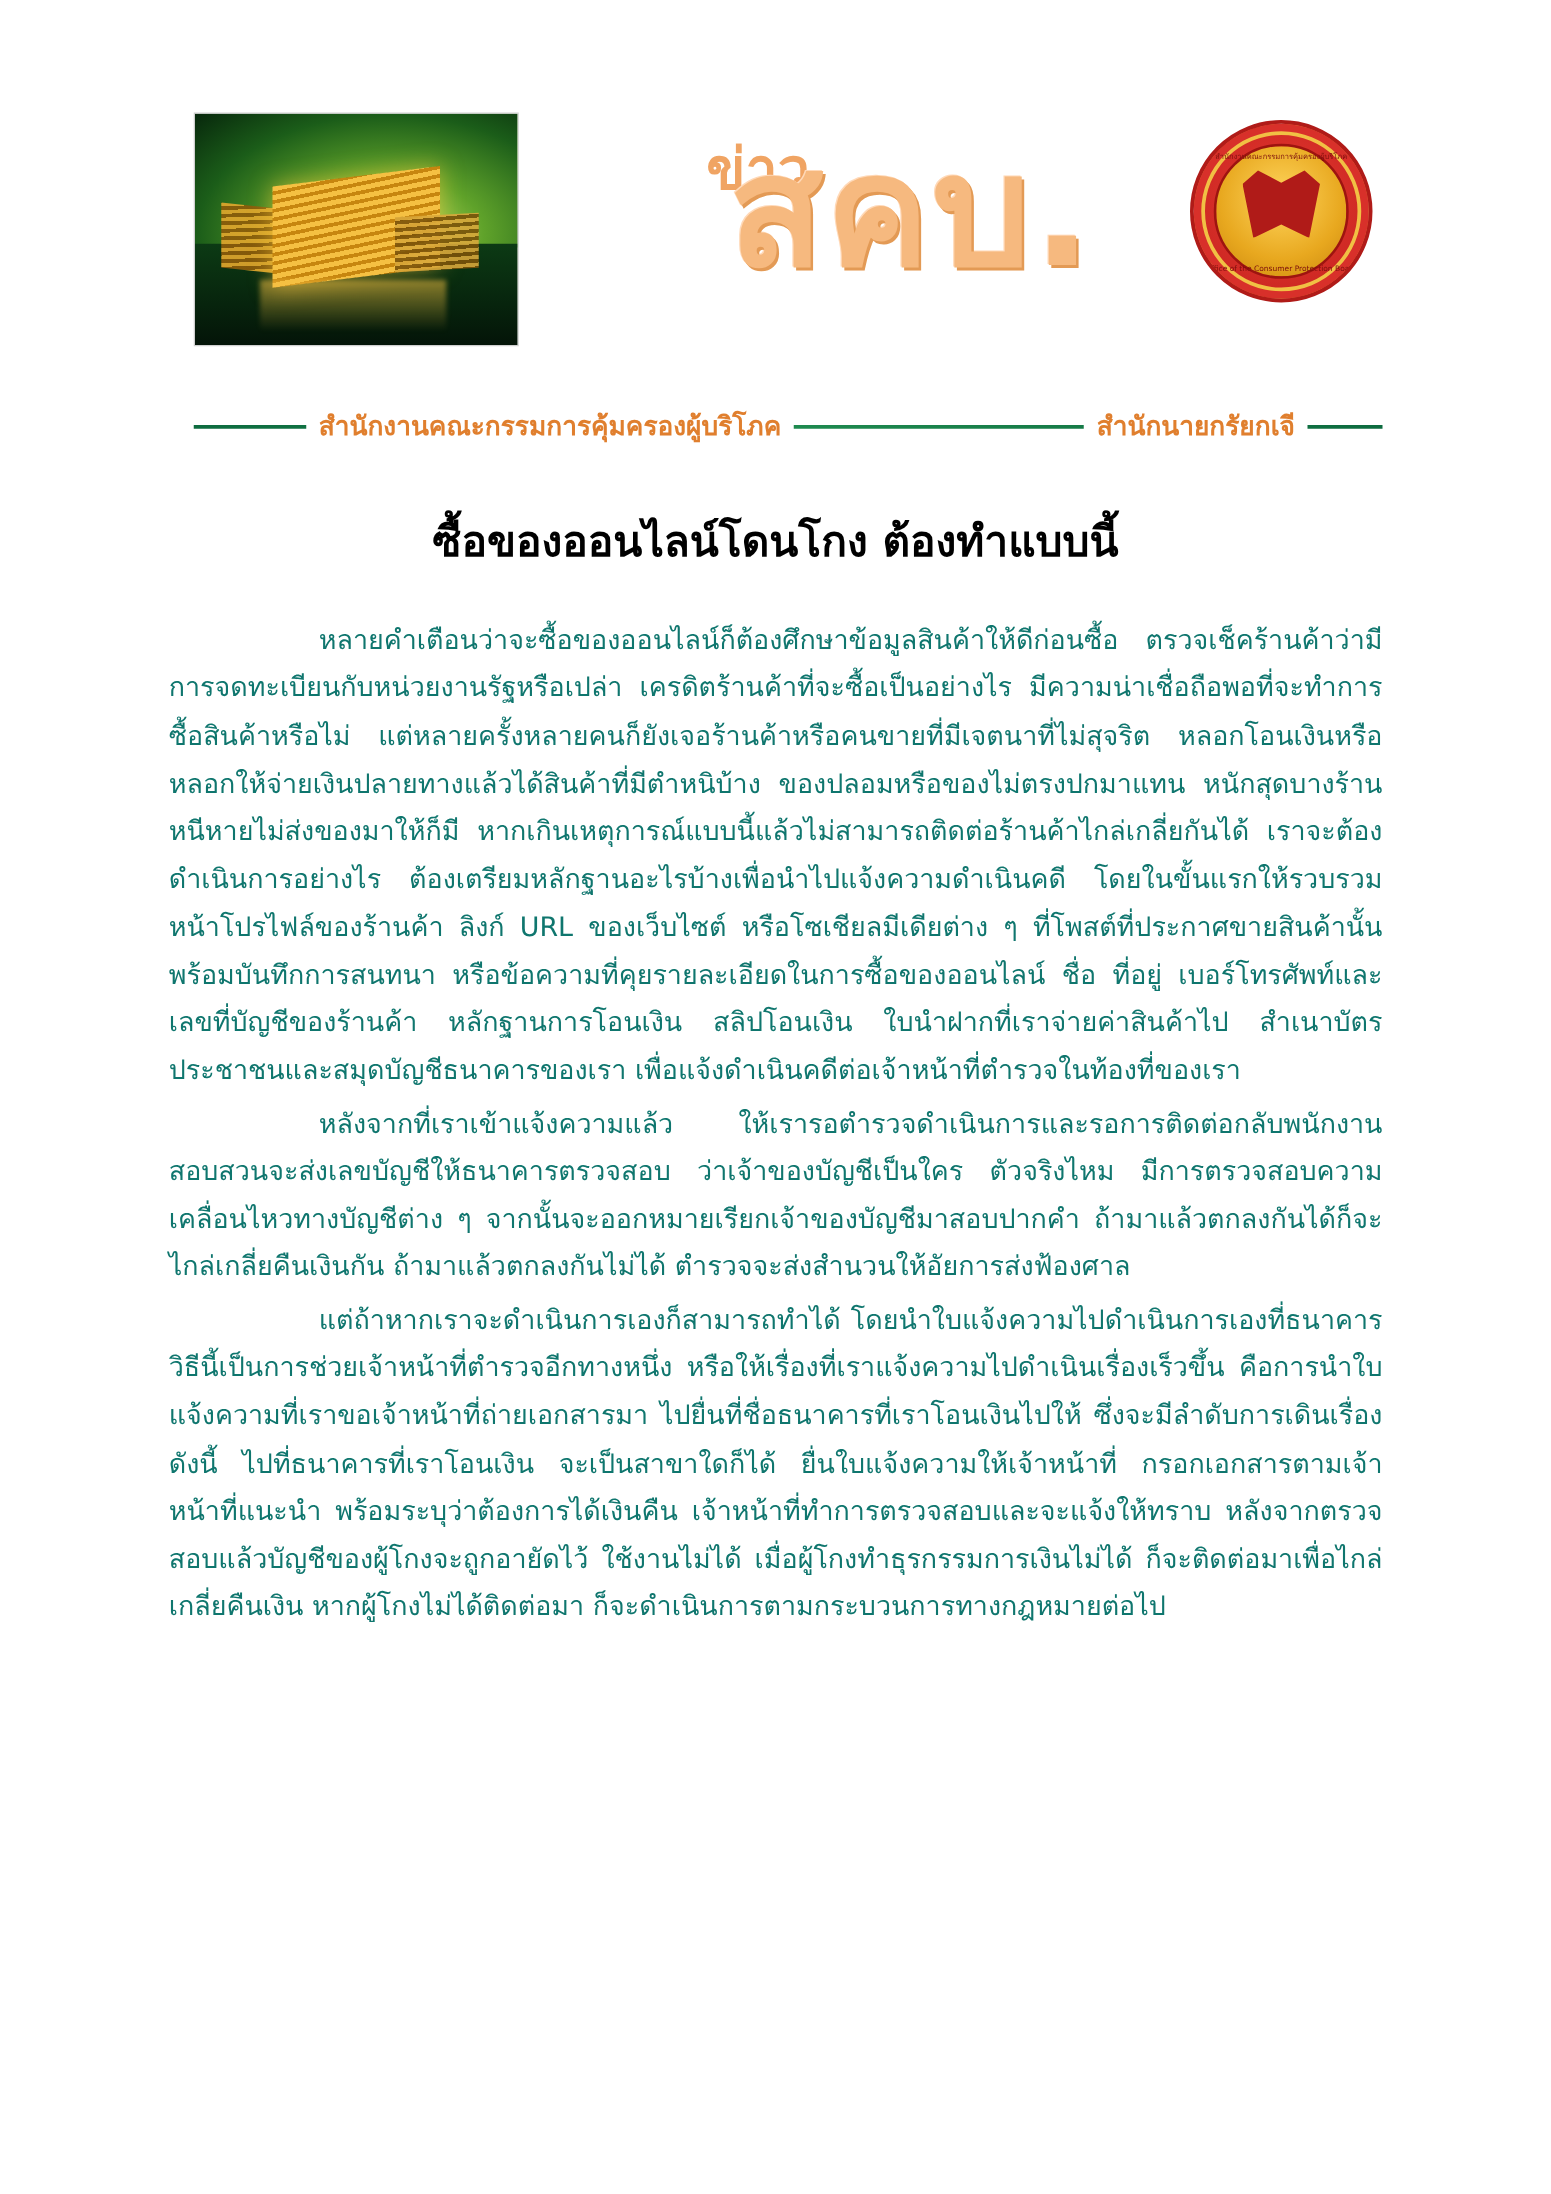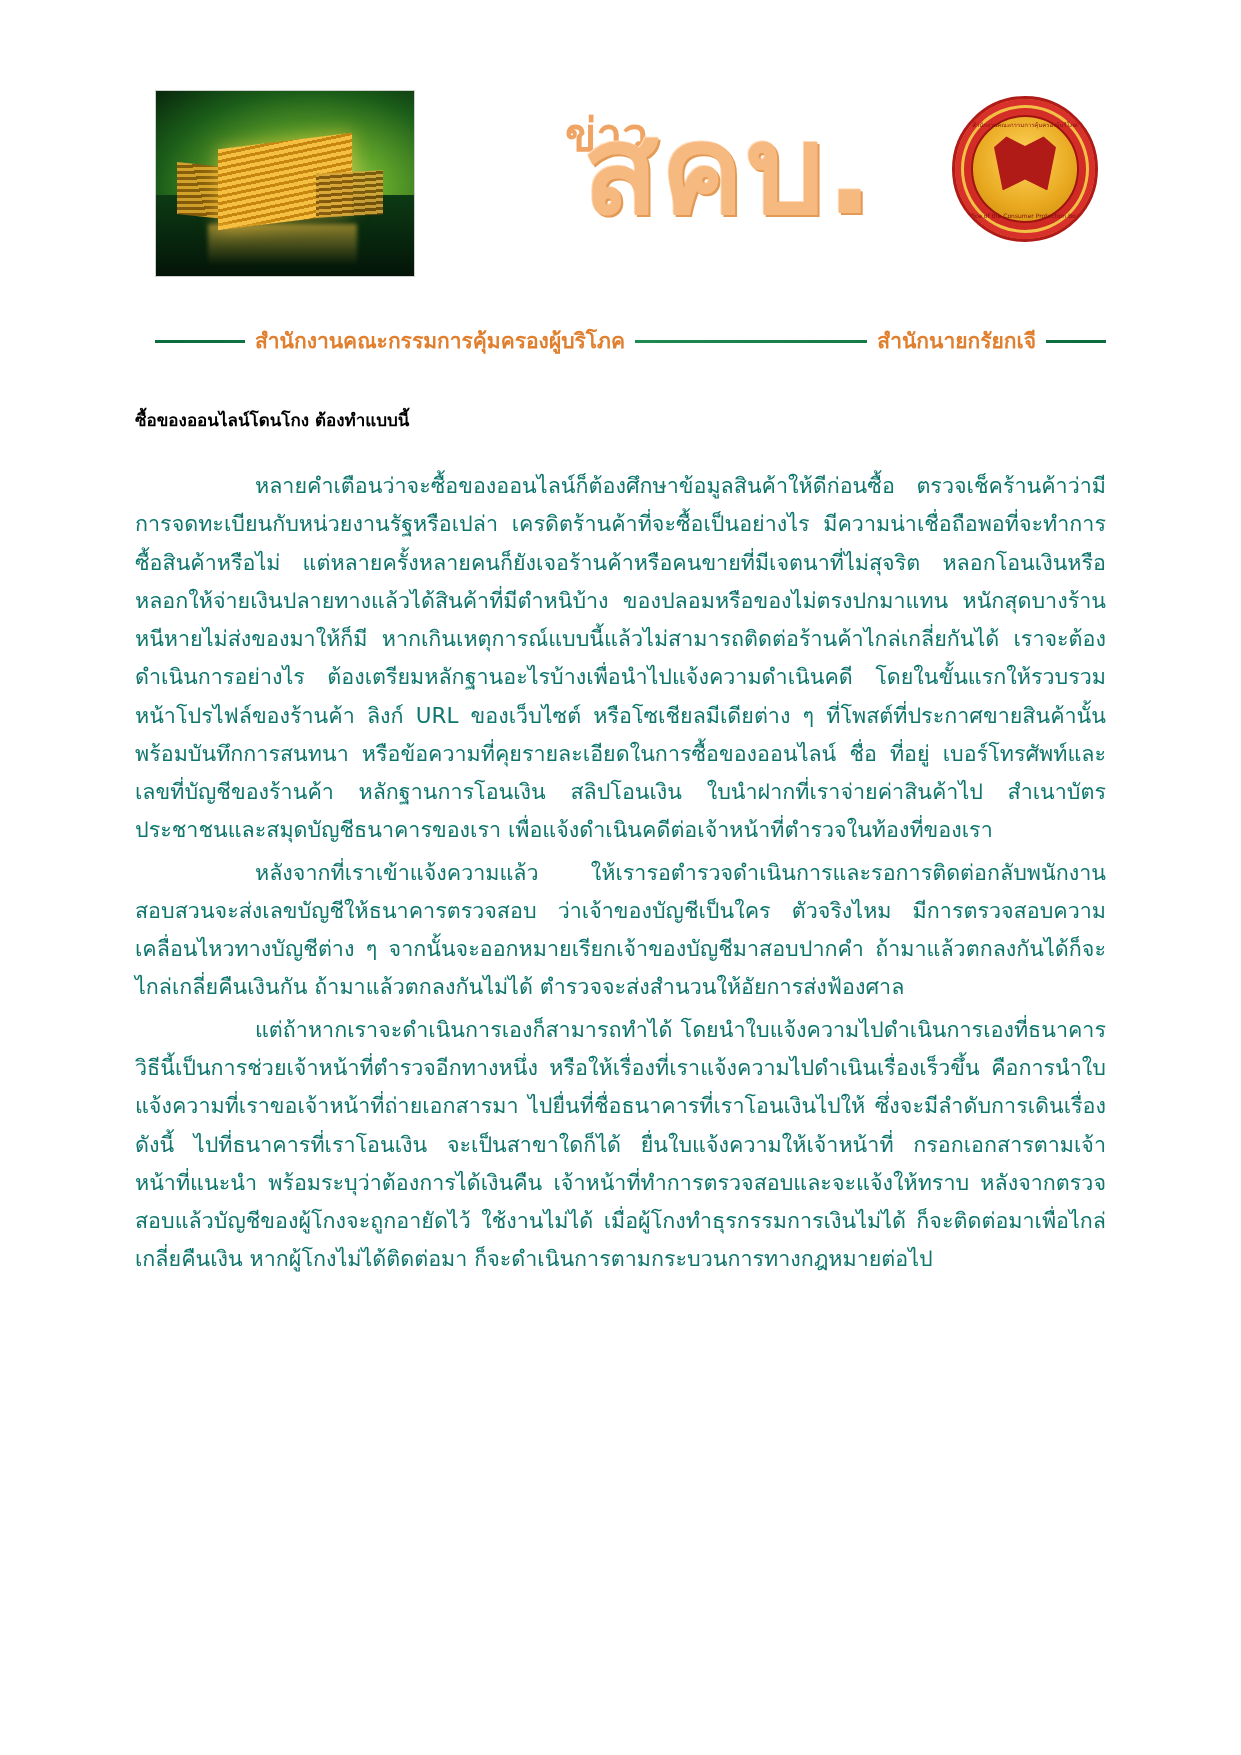--- a/index.html
+++ b/index.html
@@ -177,22 +177,22 @@
     color: #e07f2e;
     font-family: "DejaVu Sans", sans-serif;
     font-weight: bold;
     white-space: nowrap;
   }
   .org-name-th { left: 90px; }
   .org-parent-th { right: 60px; }
 
   
   .doc-title {
-    text-align: left;
-    font-size: 17px;
+    text-align: center;
+    font-size: 34px;
     font-weight: bold;
     margin: 48px 0 34px 0;
     font-family: "DejaVu Sans", sans-serif;
     color: #000;
   }
   .doc-body {
     font-family: "DejaVu Sans", sans-serif;
     font-size: 21.5px;
     line-height: 1.78;
     text-align: justify;

